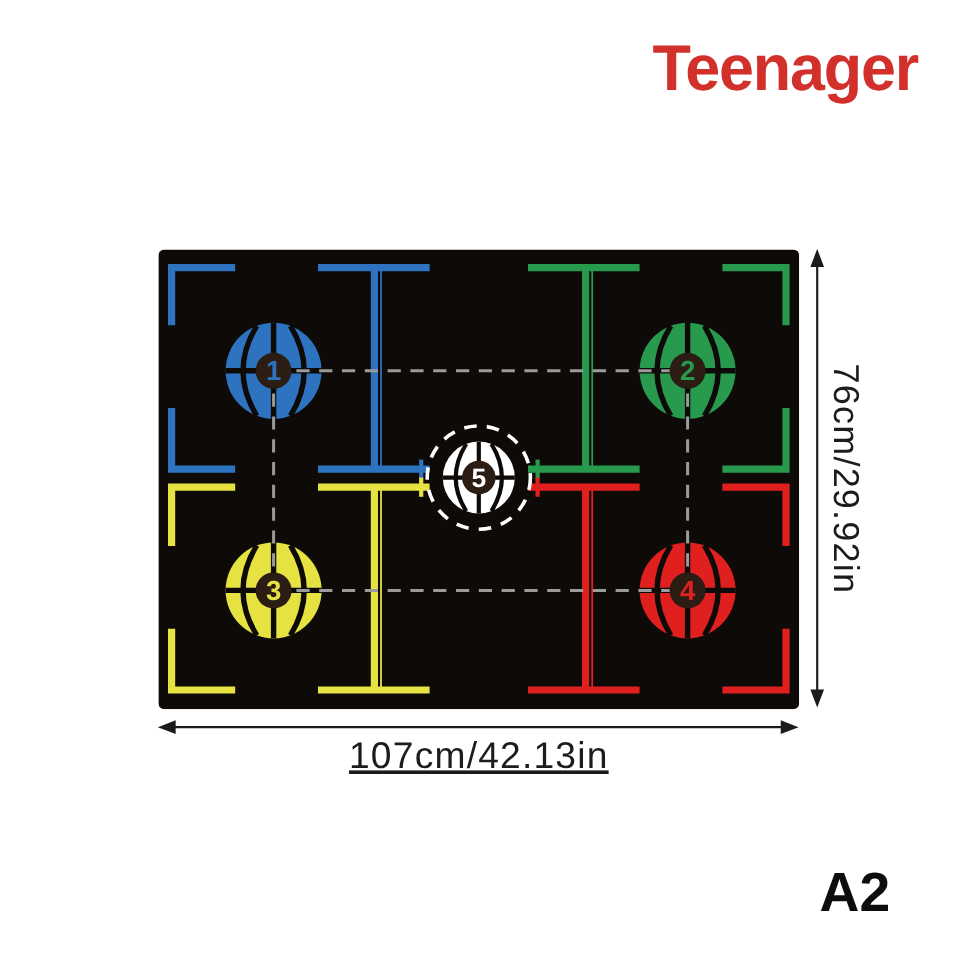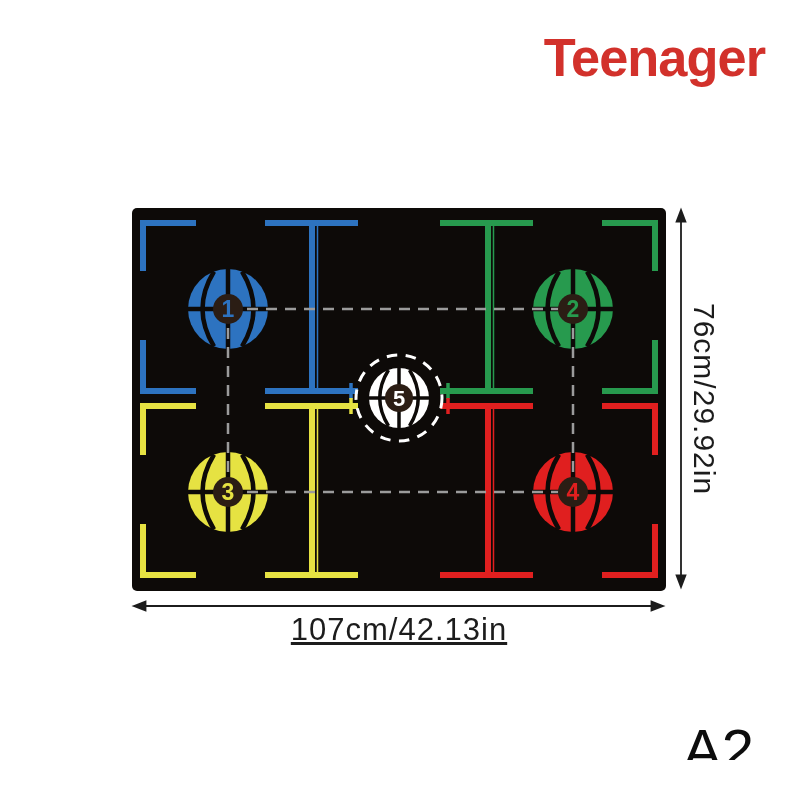--- a/index.html
+++ b/index.html
@@ -8,21 +8,21 @@
   .brand{position:absolute;top:26px;right:35px;font-size:54px;font-weight:bold;
          letter-spacing:-1px;color:#d2312b;transform:scaleX(.97);transform-origin:right top;}
   .mat{position:absolute;left:132px;top:208px;width:534px;height:383px;}
   .mat svg{display:block;}
   .dim-overlay{position:absolute;left:0;top:0;width:800px;height:800px;pointer-events:none;}
   .dim-width-label{position:absolute;left:132px;top:612px;width:534px;text-align:center;
                    font-size:31px;color:#1c1c1c;letter-spacing:1px;text-decoration:underline;}
   .dim-height-label{position:absolute;left:687px;top:208px;height:383px;
                     writing-mode:vertical-rl;display:flex;align-items:center;justify-content:center;
                     font-size:30px;color:#1c1c1c;letter-spacing:1px;}
-  .size-code{position:absolute;left:683px;top:716px;font-size:58px;font-weight:normal;color:#0d0d0d;}
+  .size-code{position:absolute;left:683px;top:716px;font-size:46px;font-weight:bold;color:#0d0d0d;}
   text.ball-num{font-family:"Liberation Sans",sans-serif;font-weight:bold;}
 </style>
 </head>
 <body>
 
 <div class="canvas">
 
   <div class="brand">Teenager</div>
 
   <div class="mat">

